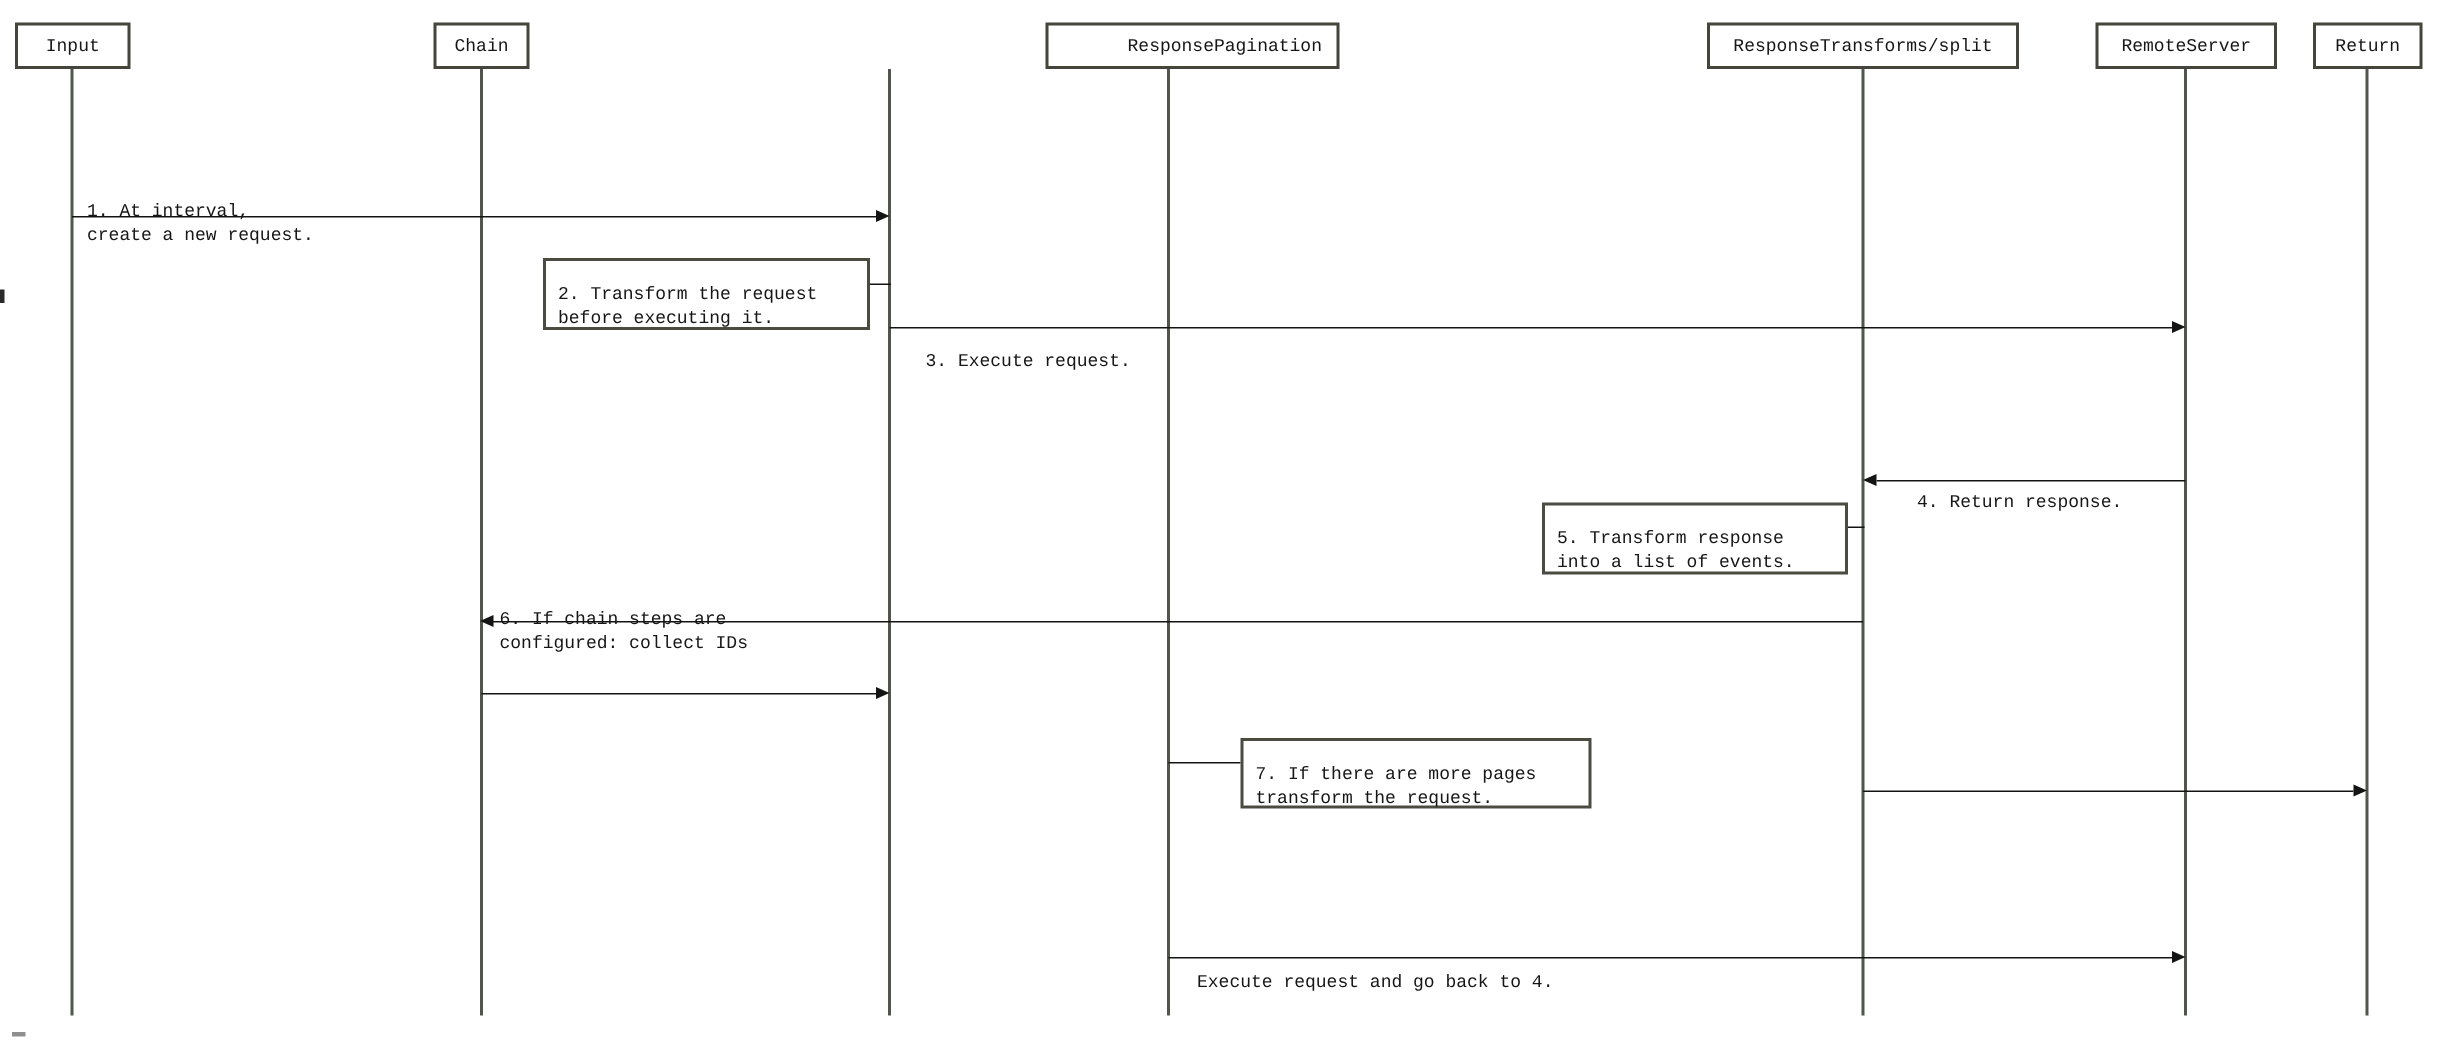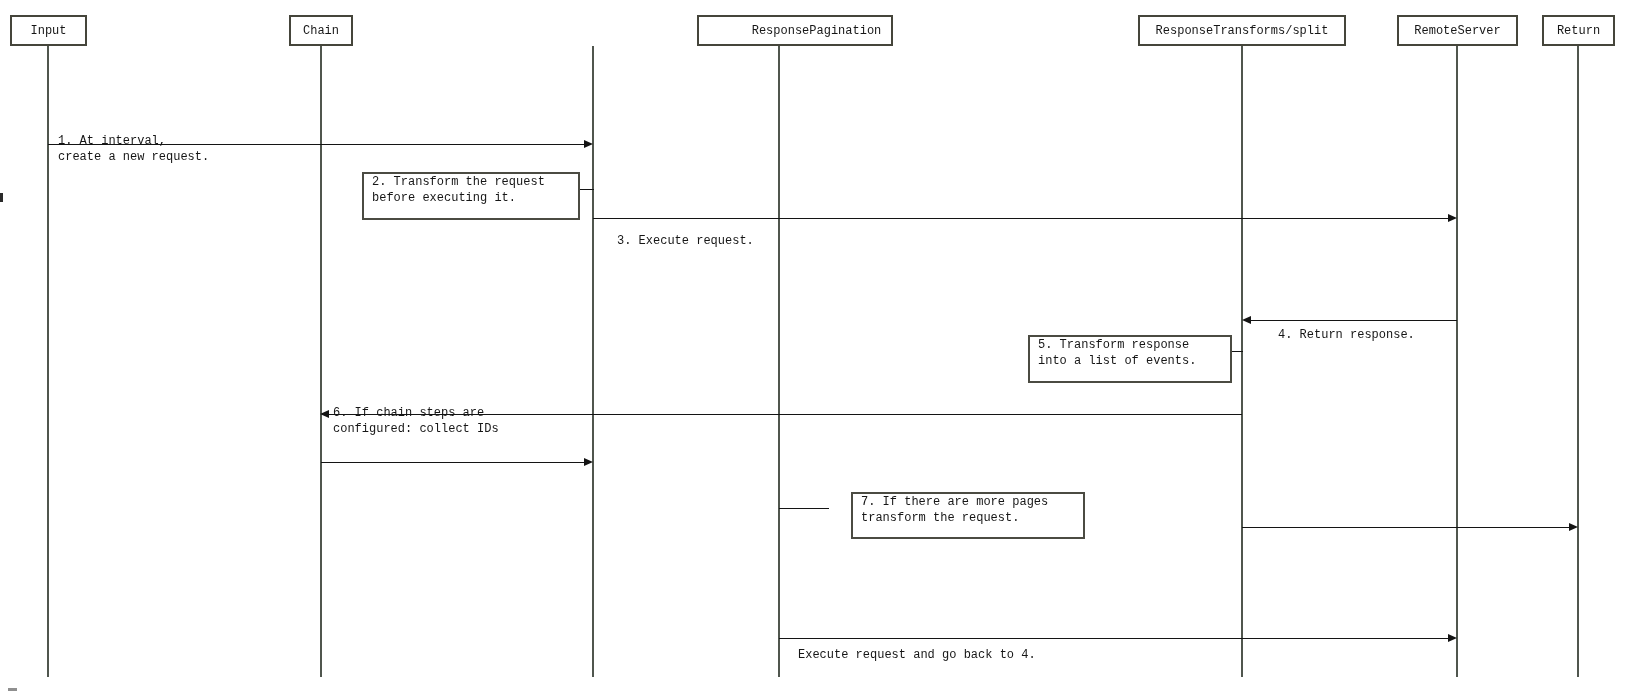--- a/index.html
+++ b/index.html
@@ -61,21 +61,21 @@
     white-space: pre-line;
     line-height: 16px;
     z-index: 2;
     margin-top: 36px;
   }
   .note-box {
     position: absolute;
     box-sizing: border-box;
     border: 2px solid #4b4b42;
     background: #ffffff;
-    padding: 0 8px;
+    padding: 14px 8px;
     white-space: pre-line;
     line-height: 16px;
     z-index: 3;
   }
   .note-connector {
     position: absolute;
     height: 1px;
     background: #141414;
     z-index: 2;
   }
@@ -135,21 +135,21 @@
   <div class="note-connector" style="left:1187px;top:351px;width:56px;"></div>
 
   <div class="msg-label" style="left:333px;top:369px;">6. If chain steps are
 configured: collect IDs</div>
   <div class="msg-line" style="left:328px;top:414px;width:914px;"></div>
   <div class="arrowhead-left" style="left:320px;top:410px;"></div>
 
   <div class="msg-line" style="left:321px;top:462px;width:263px;"></div>
   <div class="arrowhead-right" style="left:584px;top:458px;"></div>
 
-  <div class="note-box" style="left:827px;top:492px;width:234px;height:47px;margin-left:24px;">7. If there are more pages
+  <div class="note-box" style="left:827px;top:492px;width:234px;height:47px;">7. If there are more pages
 transform the request.</div>
   <div class="note-connector" style="left:779px;top:508px;width:50px;"></div>
 
   <div class="msg-line" style="left:1242px;top:527px;width:327px;"></div>
   <div class="arrowhead-right" style="left:1569px;top:523px;"></div>
 
   <div class="msg-label" style="left:798px;top:611px;">Execute request and go back to 4.</div>
   <div class="msg-line" style="left:779px;top:638px;width:669px;"></div>
   <div class="arrowhead-right" style="left:1448px;top:634px;"></div>
 

